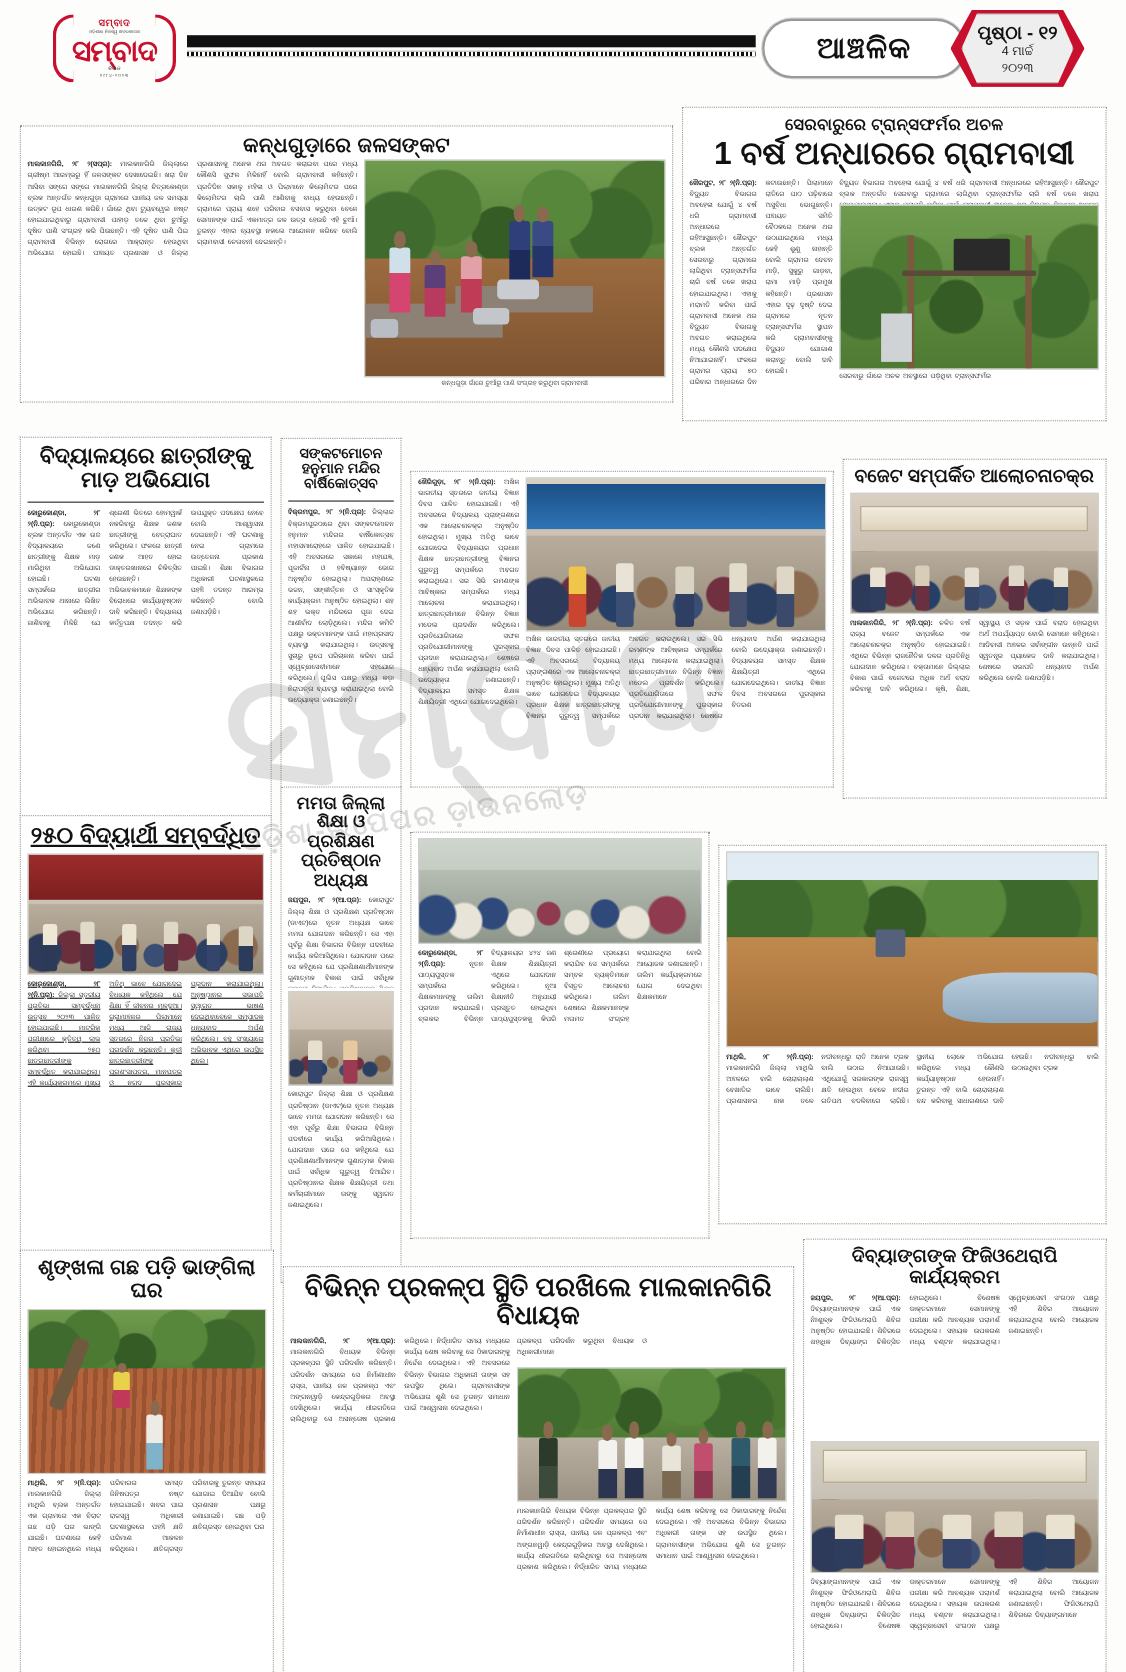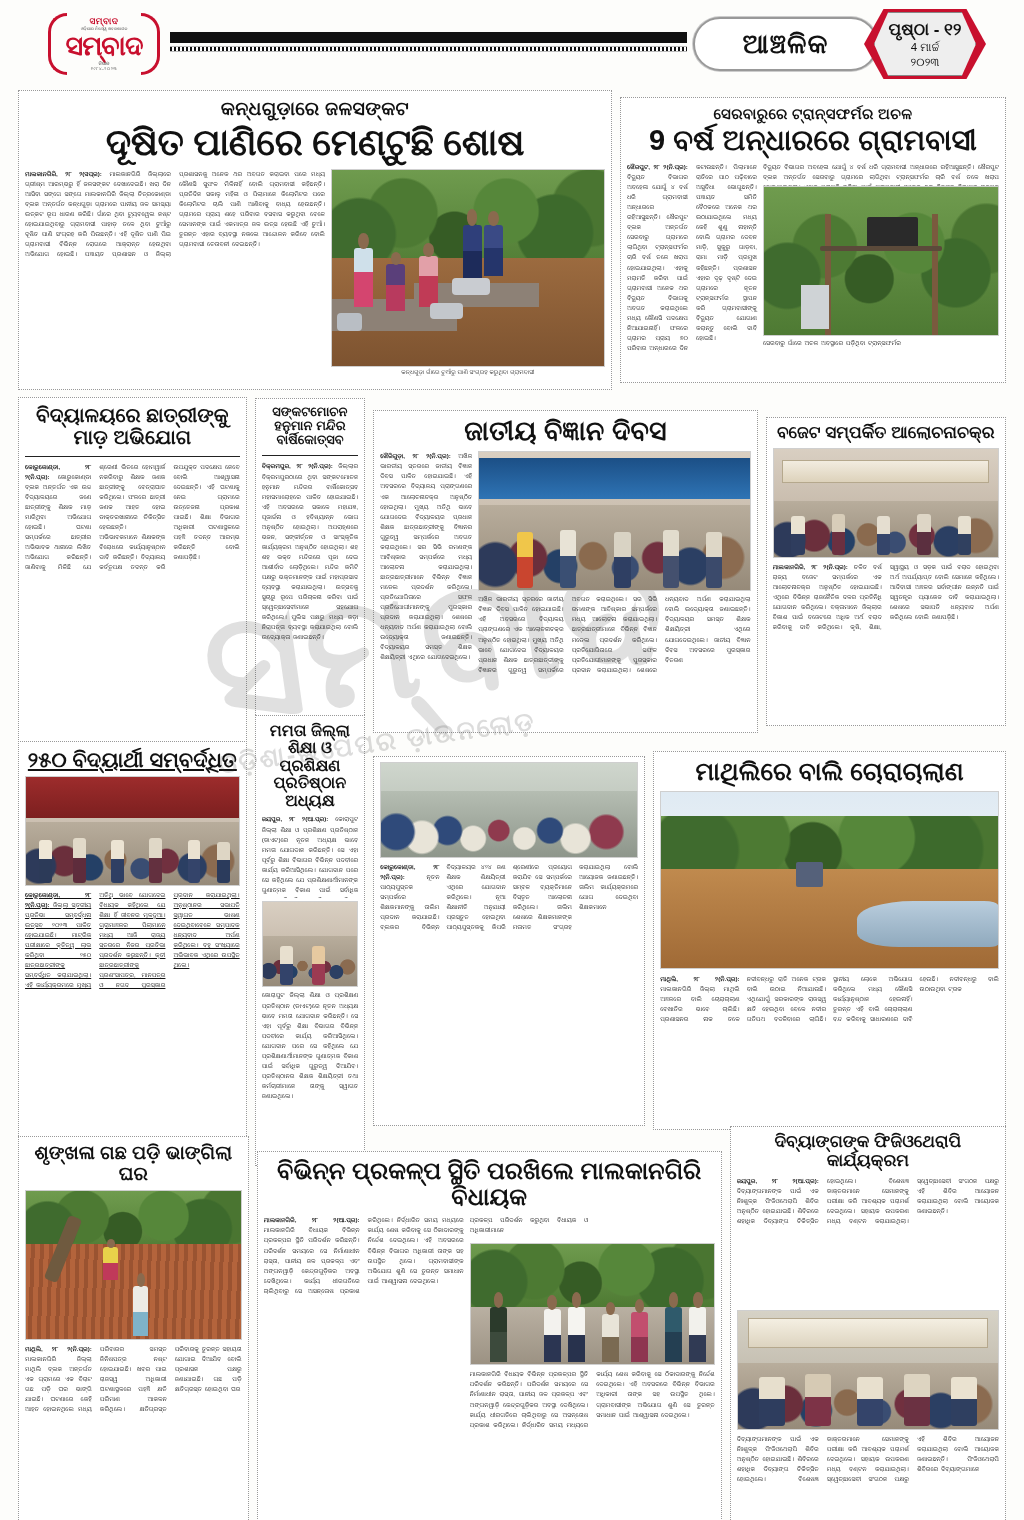--- a/index.html
+++ b/index.html
@@ -184,21 +184,20 @@
 
   <div class="watermark">
     <span>ସମ୍ବାଦ</span>
     <small>ଓଡ଼ିଶା-ଇପେପର ଡ଼ାଉନଲୋଡ଼</small>
   </div>
 
   <div class="grid" style="height:320px;">
 
     <div class="col box" style="width:600px;">
       <div class="kicker">କନ୍ଧଗୁଡ଼ାରେ ଜଳସଙ୍କଟ</div>
-      <div class="headline h-xl">ଦୂଷିତ ପାଣିରେ ମେଣ୍ଟୁଛି ଶୋଷ</div>
       <div style="display:flex; gap:6px; height:215px;">
         <div style="width:300px;" class="bodytext cols2"><span class="dl">ମାଲକାନଗିରି, ୨୮ ୨(ସପ୍ର):</span> <span>ମାଲକାନଗିରି ଜିଲ୍ଲାରେ ଗ୍ରୀଷ୍ମ ଆରମ୍ଭରୁ ହିଁ ଜଳସଙ୍କଟ ଦେଖାଦେଇଛି। ଖରା ଦିନ ଆସିବା ସଙ୍ଗେ ସଙ୍ଗେ ମାଲକାନଗିରି ଜିଲ୍ଲା ଚିତ୍ରକୋଣ୍ଡା ବ୍ଲକ ଅନ୍ତର୍ଗତ କନ୍ଧଗୁଡ଼ା ଗ୍ରାମରେ ପାନୀୟ ଜଳ ସମସ୍ୟା ଉତ୍କଟ ରୂପ ଧାରଣ କରିଛି। ଗାଁରେ ଥିବା ଟ୍ୟୁବୱେଲ ନଷ୍ଟ ହୋଇଯାଇଥିବାରୁ ଗ୍ରାମବାସୀ ପାହାଡ଼ ତଳେ ଥିବା ଚୁଆଁରୁ ଦୂଷିତ ପାଣି ସଂଗ୍ରହ କରି ପିଉଛନ୍ତି। ଏହି ଦୂଷିତ ପାଣି ପିଇ ଗ୍ରାମବାସୀ ବିଭିନ୍ନ ରୋଗରେ ଆକ୍ରାନ୍ତ ହେଉଥିବା ଅଭିଯୋଗ ହୋଇଛି। ପଞ୍ଚାୟତ ପ୍ରଶାସନ ଓ ଜିଲ୍ଲା ପ୍ରଶାସନକୁ ଅନେକ ଥର ଅବଗତ କରାଇବା ପରେ ମଧ୍ୟ କୌଣସି ସୁଫଳ ମିଳିନାହିଁ ବୋଲି ଗ୍ରାମବାସୀ କହିଛନ୍ତି। ପ୍ରତିଦିନ ସକାଳୁ ମହିଳା ଓ ପିଲାମାନେ କିଲୋମିଟର ପରେ କିଲୋମିଟର ଚାଲି ପାଣି ଆଣିବାକୁ ବାଧ୍ୟ ହେଉଛନ୍ତି। ଗ୍ରାମରେ ପ୍ରାୟ ଶହେ ପରିବାର ବସବାସ କରୁଥିବା ବେଳେ ସେମାନଙ୍କ ପାଇଁ ଏକମାତ୍ର ଜଳ ଉତ୍ସ ହେଉଛି ଏହି ଚୁଆଁ। ତୁରନ୍ତ ଏହାର ବ୍ୟବସ୍ଥା ନକଲେ ଆନ୍ଦୋଳନ କରିବେ ବୋଲି ଗ୍ରାମବାସୀ ଚେତାବନୀ ଦେଇଛନ୍ତି।</span></div>
         <div style="flex:1;">
           <div class="photo" style="height:198px;">
             <div class="foliage" style="top:0;height:55%"></div>
             <div class="ground" style="height:55%"></div>
             <div class="rock" style="left:0;bottom:18%;width:46%;height:16%;"></div>
             <div class="rock" style="left:30%;bottom:30%;width:46%;height:12%;"></div>
             <div class="fig" style="left:8%;bottom:30%;height:30%;background:linear-gradient(#cfe0ea 0 40%,#d4456f 40% 100%)"></div>
             <div class="fig" style="left:20%;bottom:28%;height:24%;background:linear-gradient(#5a3f7a 0 45%,#b83a5e 45% 100%)"></div>
@@ -209,21 +208,21 @@
             <div class="rock" style="left:36%;bottom:24%;width:12%;height:8%;background:#c3c7cc;border-radius:4px;"></div>
             <div class="rock" style="left:2%;bottom:18%;width:9%;height:9%;background:#b9bec4;border-radius:4px;"></div>
           </div>
           <div class="caption">କନ୍ଧଗୁଡ଼ା ଗାଁରେ ଚୁଆଁରୁ ପାଣି ସଂଗ୍ରହ କରୁଥିବା ଗ୍ରାମବାସୀ</div>
         </div>
       </div>
     </div>
 
     <div class="col box" style="width:390px;">
       <div class="kicker h-sm" style="font-size:15px">ସେରବାରୁରେ ଟ୍ରାନ୍ସଫର୍ମର ଅଚଳ</div>
-      <div class="headline h-lg">9 ବର୍ଷ ଅନ୍ଧାରରେ ଗ୍ରାମବାସୀ</div>
+      <div class="headline h-lg">1 ବର୍ଷ ଅନ୍ଧାରରେ ଗ୍ରାମବାସୀ</div>
       <div style="display:flex; gap:6px; height:215px;">
         <div style="width:130px;" class="bodytext cols2"><span class="dl">ଖୈରପୁଟ, ୨୮ ୨(ନି.ପ୍ର):</span> <span>ବିଦ୍ୟୁତ ବିଭାଗର ଅବହେଳା ଯୋଗୁଁ ୪ ବର୍ଷ ଧରି ଗ୍ରାମବାସୀ ଅନ୍ଧାରରେ ରହିଆସୁଛନ୍ତି। ଖୈରପୁଟ ବ୍ଲକ ଅନ୍ତର୍ଗତ ସେରବାରୁ ଗ୍ରାମରେ ଲାଗିଥିବା ଟ୍ରାନ୍ସଫର୍ମର ଚାରି ବର୍ଷ ତଳେ ଖରାପ ହୋଇଯାଇଥିଲା। ଏହାକୁ ମରାମତି କରିବା ପାଇଁ ଗ୍ରାମବାସୀ ଅନେକ ଥର ବିଦ୍ୟୁତ ବିଭାଗକୁ ଅବଗତ କରାଇଥିଲେ ମଧ୍ୟ କୌଣସି ପଦକ୍ଷେପ ନିଆଯାଇନାହିଁ। ଫଳରେ ଗ୍ରାମର ପ୍ରାୟ ୭୦ ପରିବାର ଅନ୍ଧାରରେ ଦିନ କଟାଉଛନ୍ତି। ପିଲାମାନେ ରାତିରେ ପାଠ ପଢ଼ିବାରେ ଅସୁବିଧା ଭୋଗୁଛନ୍ତି। ପଞ୍ଚାୟତ ସମିତି ବୈଠକରେ ଅନେକ ଥର ଉଠାଯାଇଥିଲେ ମଧ୍ୟ କେହି ଶୁଣୁ ନାହାନ୍ତି ବୋଲି ଗ୍ରାମର ଦେବନ ମାଡ଼ି, ସୁକୁରୁ ଗାଡ଼ବା, ରାମା ମାଡ଼ି ପ୍ରମୁଖ କହିଛନ୍ତି। ପ୍ରଶାସନ ଏହାର ଦୃଢ଼ ଦୃଷ୍ଟି ଦେଇ ଗ୍ରାମରେ ନୂତନ ଟ୍ରାନ୍ସଫର୍ମର ସ୍ଥାପନ କରି ଗ୍ରାମବାସୀଙ୍କୁ ବିଦ୍ୟୁତ ଯୋଗାଣ କରାନ୍ତୁ ବୋଲି ଦାବି ହୋଇଛି।</span></div>
         <div style="flex:1;">
           <div class="bodytext" style="height:24px;overflow:hidden"><span>ବିଦ୍ୟୁତ ବିଭାଗର ଅବହେଳା ଯୋଗୁଁ ୪ ବର୍ଷ ଧରି ଗ୍ରାମବାସୀ ଅନ୍ଧାରରେ ରହିଆସୁଛନ୍ତି। ଖୈରପୁଟ ବ୍ଲକ ଅନ୍ତର୍ଗତ ସେରବାରୁ ଗ୍ରାମରେ ଲାଗିଥିବା ଟ୍ରାନ୍ସଫର୍ମର ଚାରି ବର୍ଷ ତଳେ ଖରାପ ହୋଇଯାଇଥିଲା। ଏହାକୁ ମରାମତି କରିବା ପାଇଁ ଗ୍ରାମବାସୀ ଅନେକ ଥର ବିଦ୍ୟୁତ ବିଭାଗକୁ ଅବଗତ କରାଇଥିଲେ ମଧ୍ୟ କୌଣସି ପଦକ୍ଷେପ ନିଆଯାଇନାହିଁ। ଫଳରେ ଗ୍ରାମର ପ୍ରାୟ ୭୦ ପରିବାର ଅନ୍ଧାରରେ ଦିନ କଟାଉଛନ୍ତି। ପିଲାମାନେ ରାତିରେ ପାଠ ପଢ଼ିବାରେ ଅସୁବିଧା ଭୋଗୁଛନ୍ତି। ପଞ୍ଚାୟତ ସମିତି ବୈଠକରେ ଅନେକ ଥର ଉଠାଯାଇଥିଲେ ମଧ୍ୟ କେହି ଶୁଣୁ ନାହାନ୍ତି ବୋଲି ଗ୍ରାମର ଦେବନ ମାଡ଼ି, ସୁକୁରୁ ଗାଡ଼ବା, ରାମା ମାଡ଼ି ପ୍ରମୁଖ କହିଛନ୍ତି। ପ୍ରଶାସନ ଏହାର ଦୃଢ଼ ଦୃଷ୍ଟି ଦେଇ ଗ୍ରାମରେ ନୂତନ ଟ୍ରାନ୍ସଫର୍ମର ସ୍ଥାପନ କରି ଗ୍ରାମବାସୀଙ୍କୁ ବିଦ୍ୟୁତ ଯୋଗାଣ କରାନ୍ତୁ ବୋଲି ଦାବି ହୋଇଛି।</span></div>
           <div class="photo" style="height:150px;">
             <div class="foliage" style="top:0;height:100%"></div>
             <div class="pole" style="left:26%;top:18%;bottom:0;width:6px;background:#7a5a3e"></div>
             <div class="pole" style="left:72%;top:18%;bottom:0;width:6px;background:#7a5a3e"></div>
             <div class="tfx" style="left:44%;top:20%;width:22%;height:22%;"></div>
             <div class="tfx" style="left:24%;top:40%;width:52%;height:5px;background:#5b4a3a"></div>
@@ -243,21 +242,20 @@
       <div class="bodytext cols3" style="height:278px;overflow:hidden"><span class="dl">କୋରୁକୋଣ୍ଡା, ୨୮ ୨(ନି.ପ୍ର):</span> <span>କୋରୁକୋଣ୍ଡା ବ୍ଲକ ଅନ୍ତର୍ଗତ ଏକ ଉଚ୍ଚ ବିଦ୍ୟାଳୟରେ ଜଣେ ଛାତ୍ରୀଙ୍କୁ ଶିକ୍ଷକ ମାଡ଼ ମାରିଥିବା ଅଭିଯୋଗ ହୋଇଛି। ଘଟଣା ସମ୍ପର୍କରେ ଛାତ୍ରୀର ଅଭିଭାବକ ଥାନାରେ ଲିଖିତ ଅଭିଯୋଗ କରିଛନ୍ତି। ଜାଣିବାକୁ ମିଳିଛି ଯେ ଶ୍ରେଣୀ ଭିତରେ ହୋମୱାର୍କ ନକରିବାରୁ ଶିକ୍ଷକ ଜଣକ ଛାତ୍ରୀଙ୍କୁ ବେତ୍ରାଘାତ କରିଥିଲେ। ଫଳରେ ଛାତ୍ରୀ ଜଣକ ଆହତ ହୋଇ ଡାକ୍ତରଖାନାରେ ଚିକିତ୍ସିତ ହେଉଛନ୍ତି। ଅଭିଭାବକମାନେ ଶିକ୍ଷକଙ୍କ ବିରୋଧରେ କାର୍ଯ୍ୟାନୁଷ୍ଠାନ ଦାବି କରିଛନ୍ତି। ବିଦ୍ୟାଳୟ କର୍ତ୍ତୃପକ୍ଷ ତଦନ୍ତ କରି ଉପଯୁକ୍ତ ପଦକ୍ଷେପ ନେବେ ବୋଲି ଆଶ୍ୱାସନା ଦେଇଛନ୍ତି। ଏହି ଘଟଣାକୁ ନେଇ ଗ୍ରାମରେ ଉତ୍ତେଜନା ପ୍ରକାଶ ପାଇଛି। ଶିକ୍ଷା ବିଭାଗର ଅଧିକାରୀ ଘଟଣାସ୍ଥଳରେ ପହଞ୍ଚି ତଦନ୍ତ ଆରମ୍ଭ କରିଛନ୍ତି ବୋଲି ଜଣାପଡ଼ିଛି।</span></div>
     </div>
 
     <div class="col box" style="width:112px;">
       <div class="headline h-xs" style="font-size:13px">ସଙ୍କଟମୋଚନ ହନୁମାନ ମନ୍ଦିର ବାର୍ଷିକୋତ୍ସବ</div>
       <div class="rule-under"></div>
       <div class="bodytext" style="height:278px;overflow:hidden"><span class="dl">ବିକ୍ରମପୁର, ୨୮ ୨(ନି.ପ୍ର):</span> <span>ଜିଲ୍ଲାର ବିକ୍ରମପୁରଠାରେ ଥିବା ସଙ୍କଟମୋଚନ ହନୁମାନ ମନ୍ଦିରର ବାର୍ଷିକୋତ୍ସବ ମହାସମାରୋହରେ ପାଳିତ ହୋଇଯାଇଛି। ଏହି ଅବସରରେ ସକାଳେ ମହାଯଜ୍ଞ, ପୂଜାର୍ଚ୍ଚନା ଓ ହବିଷ୍ୟାନ୍ନ ଭୋଗ ଅନୁଷ୍ଠିତ ହୋଇଥିଲା। ଅପରାହ୍ଣରେ ଭଜନ, ସଙ୍କୀର୍ତ୍ତନ ଓ ସାଂସ୍କୃତିକ କାର୍ଯ୍ୟକ୍ରମ ଅନୁଷ୍ଠିତ ହୋଇଥିଲା। ଶହ ଶହ ଭକ୍ତ ମନ୍ଦିରରେ ପୂଜା ଦେଇ ଆଶୀର୍ବାଦ ଲୋଡ଼ିଥିଲେ। ମନ୍ଦିର କମିଟି ପକ୍ଷରୁ ଭକ୍ତମାନଙ୍କ ପାଇଁ ମହାପ୍ରସାଦ ବ୍ୟବସ୍ଥା କରାଯାଇଥିଲା। ଉତ୍ସବକୁ ସୁଚାରୁ ରୂପେ ପରିଚାଳନା କରିବା ପାଇଁ ସ୍ୱେଚ୍ଛାସେବୀମାନେ ସହଯୋଗ କରିଥିଲେ। ପୁଲିସ ପକ୍ଷରୁ ମଧ୍ୟ କଡ଼ା ନିରାପତ୍ତା ବ୍ୟବସ୍ଥା କରାଯାଇଥିଲା ବୋଲି ଉଦ୍ୟୋକ୍ତା ଜଣାଇଛନ୍ତି।</span></div>
     </div>
 
     <div class="col box" style="width:390px;">
-      <div class="headline h-lg" style="font-size:27px">ଜାତୀୟ ବିଜ୍ଞାନ ଦିବସ</div>
       <div style="display:flex;gap:6px;">
         <div class="bodytext" style="width:92px;height:276px;overflow:hidden"><span class="dl">ଖୈରିଗୁଡ଼ା, ୨୮ ୨(ନି.ପ୍ର):</span> <span>ଅଖିଳ ଭାରତୀୟ ସ୍ତରରେ ଜାତୀୟ ବିଜ୍ଞାନ ଦିବସ ପାଳିତ ହୋଇଯାଇଛି। ଏହି ଅବସରରେ ବିଦ୍ୟାଳୟ ପ୍ରାଙ୍ଗଣରେ ଏକ ଆଲୋଚନାଚକ୍ର ଅନୁଷ୍ଠିତ ହୋଇଥିଲା। ମୁଖ୍ୟ ଅତିଥି ଭାବେ ଯୋଗଦେଇ ବିଦ୍ୟାଳୟର ପ୍ରଧାନ ଶିକ୍ଷକ ଛାତ୍ରଛାତ୍ରୀଙ୍କୁ ବିଜ୍ଞାନର ଗୁରୁତ୍ୱ ସମ୍ପର୍କରେ ଅବଗତ କରାଇଥିଲେ। ସର ସିଭି ରମଣଙ୍କ ଆବିଷ୍କାର ସମ୍ପର୍କରେ ମଧ୍ୟ ଆଲୋଚନା କରାଯାଇଥିଲା। ଛାତ୍ରଛାତ୍ରୀମାନେ ବିଭିନ୍ନ ବିଜ୍ଞାନ ମଡେଲ ପ୍ରଦର୍ଶନ କରିଥିଲେ। ପ୍ରତିଯୋଗିତାରେ ସଫଳ ପ୍ରତିଯୋଗୀମାନଙ୍କୁ ପୁରସ୍କାର ପ୍ରଦାନ କରାଯାଇଥିଲା। ଶେଷରେ ଧନ୍ୟବାଦ ଅର୍ପଣ କରାଯାଇଥିଲା ବୋଲି ଉଦ୍ୟୋକ୍ତା ଜଣାଇଛନ୍ତି। ବିଦ୍ୟାଳୟର ସମସ୍ତ ଶିକ୍ଷକ ଶିକ୍ଷୟିତ୍ରୀ ଏଥିରେ ଯୋଗଦେଇଥିଲେ।</span></div>
         <div style="flex:1">
           <div class="photo" style="height:140px;">
             <div class="indoor"></div>
             <div class="stage" style="background:linear-gradient(#1b4f86,#2f74b5);top:4%;height:30%"></div>
             <div class="crowd" style="height:62%"></div>
             <div class="sari" style="left:14%;background:linear-gradient(#f0c64a 0 45%,#c9452f 45% 100%);height:40%"></div>
             <div class="sari" style="left:30%;background:linear-gradient(#e8e3d6 0 45%,#3a4f73 45% 100%);height:42%"></div>
             <div class="sari" style="left:50%;background:linear-gradient(#d9d3c4 0 45%,#2f3f63 45% 100%);height:40%"></div>
@@ -327,21 +325,20 @@
            radial-gradient(circle at 56% 72%, #e8e4d8 0 7%, transparent 8%),
            radial-gradient(circle at 66% 60%, #2f4a7a 0 7%, transparent 8%),
            radial-gradient(circle at 76% 72%, #e8e4d8 0 7%, transparent 8%),
            radial-gradient(circle at 88% 62%, #8f3a4e 0 7%, transparent 8%),
            linear-gradient(#b5bdb2,#8e968b)"></div>
       </div>
       <div class="bodytext cols4" style="height:258px;overflow:hidden;margin-top:4px"><span class="dl">କୋରୁକୋଣ୍ଡା, ୨୮ ୨(ନି.ପ୍ର):</span> <span>ନୂତନ ପାଠ୍ୟପୁସ୍ତକ ସମ୍ପର୍କରେ ଶିକ୍ଷକମାନଙ୍କୁ ତାଲିମ ପ୍ରଦାନ କରାଯାଇଛି। ବ୍ଲକର ବିଭିନ୍ନ ବିଦ୍ୟାଳୟର ୪୨୪ ଜଣ ଶିକ୍ଷକ ଶିକ୍ଷୟିତ୍ରୀ ଏଥିରେ ଯୋଗଦାନ କରିଥିଲେ। ନୂଆ ଶିକ୍ଷାନୀତି ଅନୁଯାୟୀ ପ୍ରସ୍ତୁତ ହୋଇଥିବା ପାଠ୍ୟପୁସ୍ତକକୁ କିପରି ଶ୍ରେଣୀରେ ପ୍ରୟୋଗ କରାଯିବ ସେ ସମ୍ପର୍କରେ ସମ୍ବଳ ବ୍ୟକ୍ତିମାନେ ବିସ୍ତୃତ ଆଲୋଚନା କରିଥିଲେ। ତାଲିମ ଶେଷରେ ଶିକ୍ଷକମାନଙ୍କ ମତାମତ ସଂଗ୍ରହ କରାଯାଇଥିଲା ବୋଲି ଆୟୋଜକ ଜଣାଇଛନ୍ତି।</span> <span>ତାଲିମ କାର୍ଯ୍ୟକ୍ରମରେ ଯୋଗ ଦେଇଥିବା ଶିକ୍ଷକମାନେ</span></div>
     </div>
 
     <div class="col box" style="width:358px;">
-      <div class="headline h-lg" style="font-size:25px">ମାଥିଲିରେ ବାଲି ଚୋରାଚାଲାଣ</div>
       <div class="photo" style="height:178px;">
         <div class="sky" style="height:46%"></div>
         <div class="foliage" style="top:14%;height:32%"></div>
         <div class="ground" style="height:56%;background:linear-gradient(#c08a4e,#a06a36)"></div>
         <div class="water"></div>
         <div class="truck" style="left:40%;top:40%;width:8%;height:14%;background:#55617a"></div>
       </div>
       <div class="bodytext cols4" style="height:150px;overflow:hidden;margin-top:5px"><span class="dl">ମାଥିଲି, ୨୮ ୨(ନି.ପ୍ର):</span> <span>ମାଲକାନଗିରି ଜିଲ୍ଲା ମାଥିଲି ଅଞ୍ଚଳରେ ବାଲି ଚୋରାଚାଲାଣ ବେଖାତିର ଭାବେ ଚାଲିଛି। ପ୍ରଶାସନର ନାକ ତଳେ ନଦୀବନ୍ଧରୁ ରାତି ଅନେକ ଟ୍ରକ ବାଲି ଉଠାଇ ନିଆଯାଉଛି। ଏଥିଯୋଗୁଁ ସରକାରଙ୍କ ରାଜସ୍ୱ କ୍ଷତି ହେଉଥିବା ବେଳେ ନଦୀର ଗତିପଥ ବଦଳିବାରେ ଲାଗିଛି। ସ୍ଥାନୀୟ ଲୋକେ ଅଭିଯୋଗ କରିଥିଲେ ମଧ୍ୟ କୌଣସି କାର୍ଯ୍ୟାନୁଷ୍ଠାନ ହେଉନାହିଁ। ତୁରନ୍ତ ଏହି ବାଲି ଚୋରାଚାଲାଣ ବନ୍ଦ କରିବାକୁ ସାଧାରଣରେ ଦାବି ହେଉଛି।</span> <span>ନଦୀବନ୍ଧରୁ ବାଲି ଉଠାଉଥିବା ଟ୍ରକ</span></div>
     </div>
   </div>

